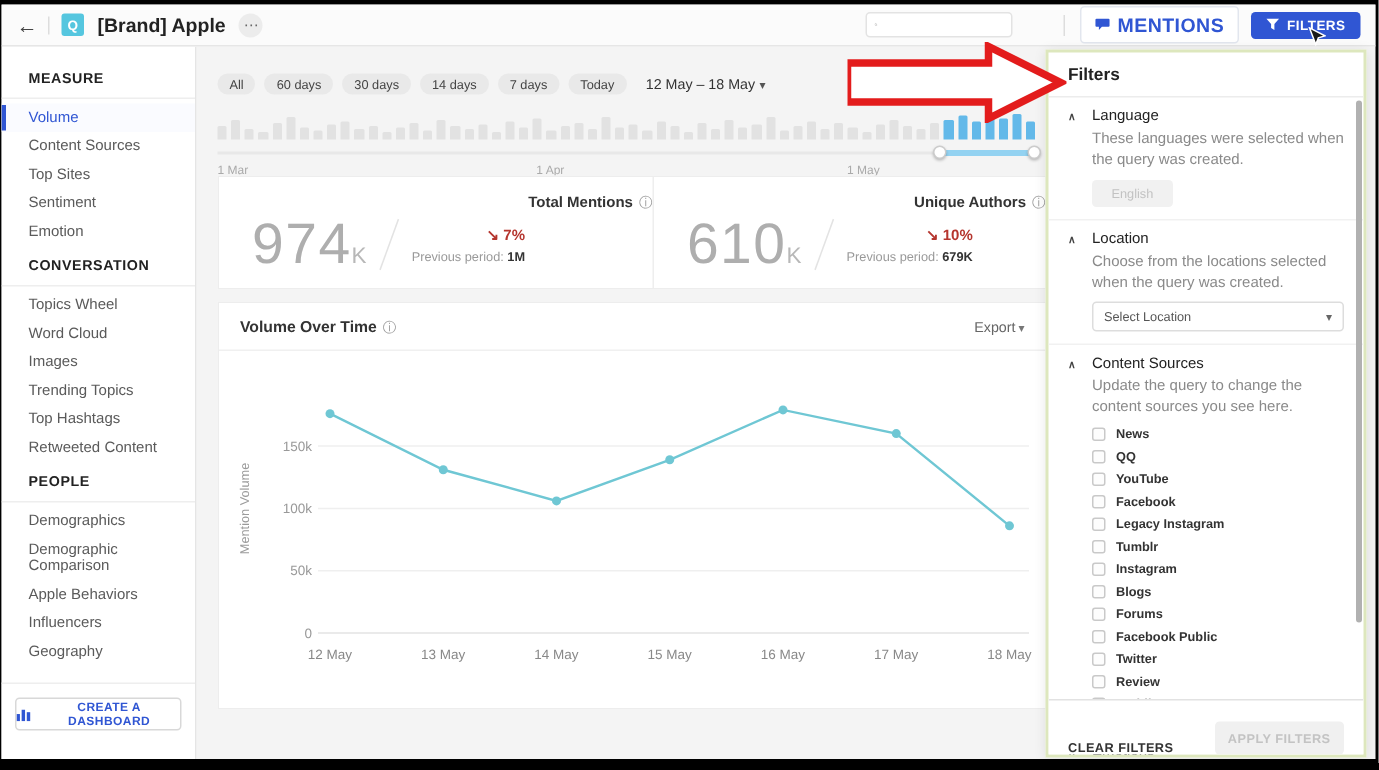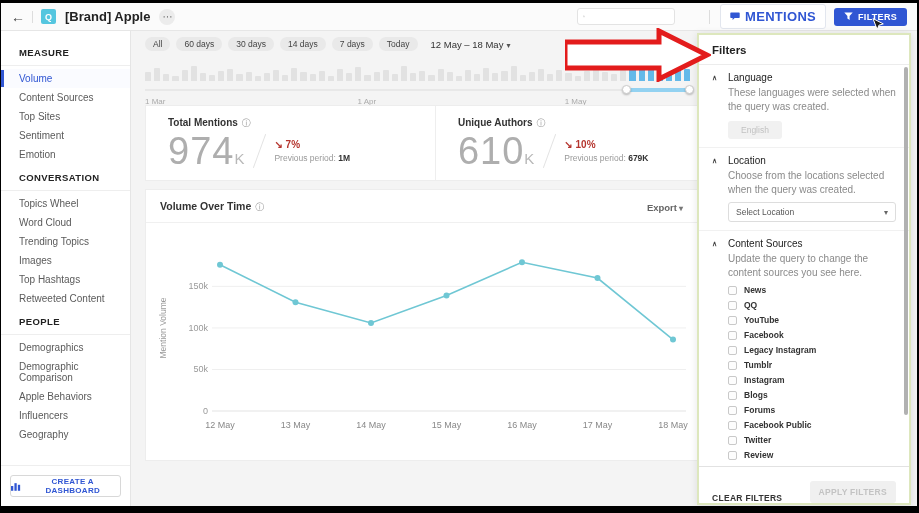--- a/index.html
+++ b/index.html
@@ -55,29 +55,29 @@
   
   .sidebar {
     position: absolute; left: 0; top: 28px; width: 130px; bottom: 0;
     background: #fff; border-right: 1px solid #e5e5e5; padding-top: 8px; z-index: 2;
   }
   .side-header { font-size: 9.5px; font-weight: bold; color: #222; letter-spacing: .4px; padding: 8px 0 7px 18px; }
   .side-div { height: 1px; background: #eee; margin-bottom: 3px; }
   .side-item { font-size: 10px; color: #5a5a5a; padding: 4px 0 4px 18px; position: relative; cursor: pointer; }
   .side-item.active { color: var(--accent); background: #fafbff; }
   .side-item.active::before { content: ""; position: absolute; left: 0; top: 1px; bottom: 1px; width: 3px; background: var(--accent); }
-  .side-footer { position: absolute; left: 0; right: 0; bottom: 0; padding: 9px 9px 9px; border-top: 1px solid #eee; background: #fff; }
+  .side-footer { position: absolute; left: 0; right: 0; bottom: 0; padding: 9px 9px 19px; border-top: 1px solid #eee; background: #fff; }
   .create-btn {
     border: 1px solid #d8d8d8; border-radius: 3px; height: 22px; background: #fff;
     display: flex; align-items: center; justify-content: center; gap: 5px;
     color: var(--accent); font-size: 8px; font-weight: bold; letter-spacing: .3px; cursor: pointer; width: 100%;
   }
 
   
-  .main { position: absolute; left: 130px; top: 24px; width: 566px; bottom: 0; }
+  .main { position: absolute; left: 130px; top: 36px; width: 566px; bottom: 0; text-align: right; }
   .timeline-row { position: absolute; left: 14px; top: 10px; display: flex; align-items: center; gap: 6px; }
   .chip { background: #e9e9e9; border-radius: 9px; padding: 2px 8px; font-size: 8.5px; color: #444; cursor: pointer; white-space: nowrap; }
   .range-label { font-size: 9.5px; color: #333; margin-left: 7px; white-space: nowrap; }
   .range-label .chev { color: #555; font-size: 8px; margin-left: 3px; }
   .collapse { position: absolute; right: 49px; top: 12px; font-size: 13px; color: #555; cursor: pointer; line-height: 10px; }
 
   .mini { position: absolute; left: 14px; top: 33px; width: 545px; height: 21px; display: flex; align-items: flex-end; gap: 3px; }
   .bar { flex: 1; background: #e2e2e2; border-radius: 1px 1px 0 0; }
   .bar.sel { background: var(--barblue); }
   .slider { position: absolute; left: 14px; top: 58px; width: 545px; height: 10px; }
@@ -106,21 +106,21 @@
   .m-prev { font-size: 8.5px; color: #999; margin-top: 3px; }
   .m-prev b { color: #333; }
 
   .chart-card {
     position: absolute; left: 14px; top: 162px; width: 553px; height: 272px;
     background: #fff; border: 1px solid #ededed;
   }
   .cc-head { display: flex; align-items: center; padding: 10px 14px 8px; border-bottom: 1px solid #f0f0f0; }
   .cc-title { font-size: 10.5px; font-weight: bold; color: #333; }
   .cc-title .info { font-weight: normal; color: #999; font-size: 9px; margin-left: 4px; }
-  .cc-export { margin-left: auto; font-size: 9.5px; color: #666; cursor: pointer; font-weight: bold; }
+  .cc-export { margin-left: auto; font-size: 9.5px; color: #666; cursor: pointer; }
   .cc-export .chev { font-size: 8px; color: #777; margin-left: 2px; }
 
   
   .filters {
     position: absolute; left: 696px; top: 30px; width: 214px; height: 472px;
     background: #fff; border: 2px solid var(--hl); box-shadow: 0 1px 8px rgba(0,0,0,.10);
     z-index: 10; overflow: hidden;
   }
   .f-title { font-size: 11.5px; font-weight: bold; color: #222; padding: 9px 13px 8px; border-bottom: 1px solid #ececec; }
   .f-section { padding: 7px 13px 8px; border-bottom: 1px solid #f1f1f1; position: relative; }
@@ -192,22 +192,22 @@
         <div class="side-div"></div>
         <div class="side-item active">Volume</div>
         <div class="side-item">Content Sources</div>
         <div class="side-item">Top Sites</div>
         <div class="side-item">Sentiment</div>
         <div class="side-item">Emotion</div>
         <div class="side-header">CONVERSATION</div>
         <div class="side-div"></div>
         <div class="side-item">Topics Wheel</div>
         <div class="side-item">Word Cloud</div>
+        <div class="side-item">Images</div>
         <div class="side-item">Trending Topics</div>
-        <div class="side-item">Images</div>
         <div class="side-item">Top Hashtags</div>
         <div class="side-item">Retweeted Content</div>
         <div class="side-header">PEOPLE</div>
         <div class="side-div"></div>
         <div class="side-item">Demographics</div>
         <div class="side-item">Demographic Comparison</div>
         <div class="side-item">Apple Behaviors</div>
         <div class="side-item">Influencers</div>
         <div class="side-item">Geography</div>
       </div>

